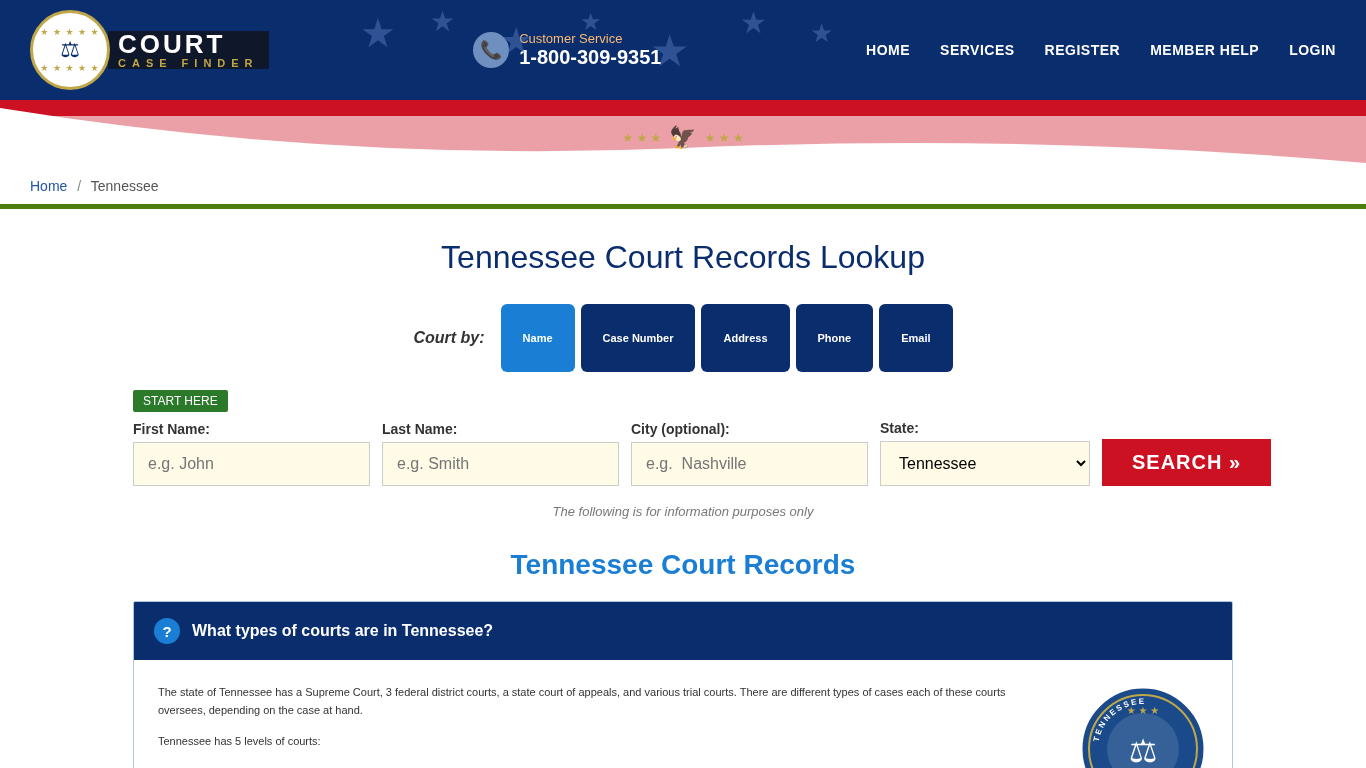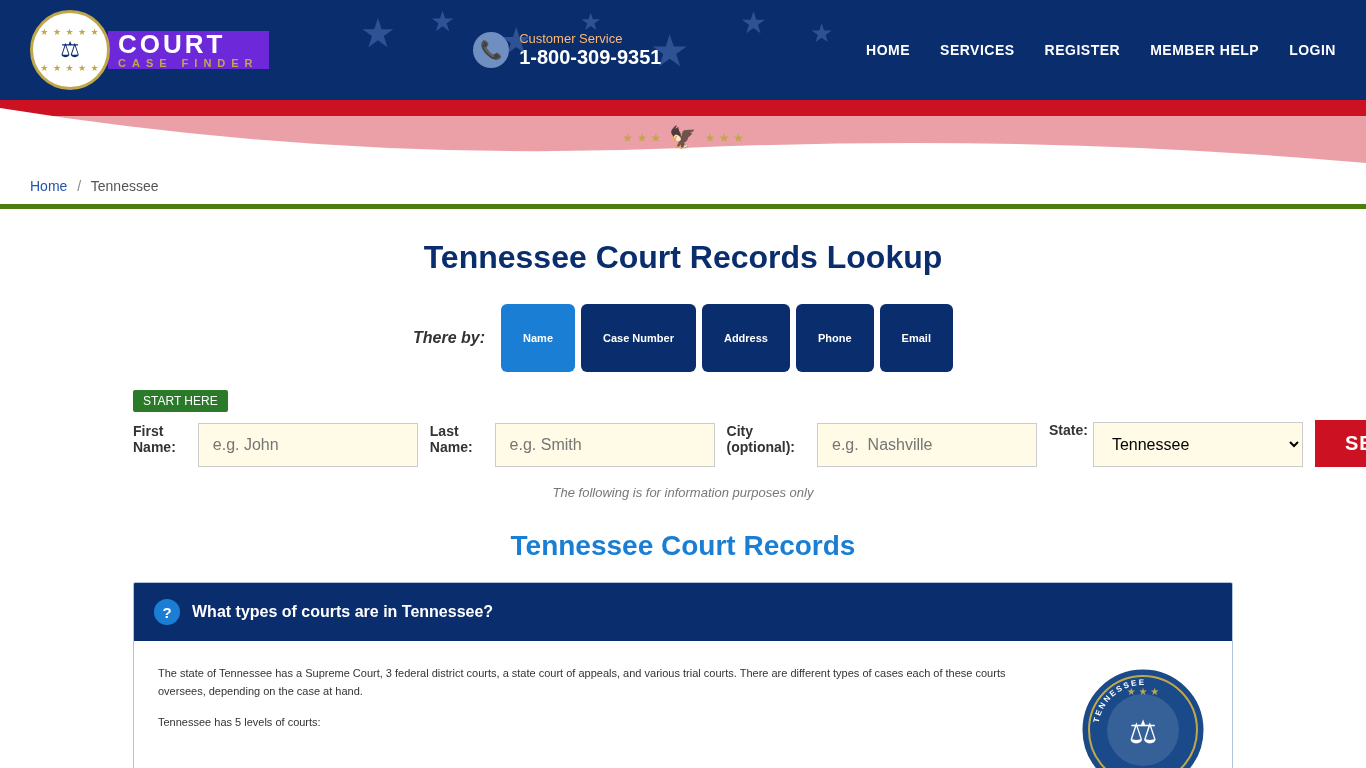--- a/index.html
+++ b/index.html
@@ -37,21 +37,21 @@
     .logo-stars-top {
       color: #c0a84a;
       font-size: 9px;
       letter-spacing: 1px;
     }
     .logo-scales {
       font-size: 22px;
       color: #0a2d6e;
     }
     .logo-text-block {
-      background: #6d28d9;
+      background: #0f172a;
       padding: 0 10px;
       margin-left: -2px;
     }
     .logo-court {
       color: #fff;
       font-size: 26px;
       font-weight: 900;
       letter-spacing: 3px;
       line-height: 1;
     }
@@ -150,21 +150,21 @@
     .breadcrumb-sep { margin: 0 6px; color: #888; }
 
     
     .main-content {
       padding: 30px 40px;
     }
 
     .page-title {
       text-align: center;
       font-size: 32px;
-      font-weight: bold;
+      font-weight: normal;
       color: #0a2d6e;
       margin-bottom: 28px;
     }
 
     
     .search-by-row {
       display: flex;
       align-items: center;
       justify-content: center;
       gap: 6px;
@@ -206,21 +206,21 @@
       border-radius: 2px;
       margin-bottom: 8px;
     }
     .form-row {
       display: flex;
       align-items: flex-end;
       gap: 12px;
     }
     .form-group {
       display: flex;
-      flex-direction: row;
+      flex-direction: column;
       gap: 5px;
     }
     .form-group label {
       font-size: 14px;
       font-weight: bold;
       color: #333;
     }
     .form-group input, .form-group select {
       padding: 12px 14px;
       font-size: 16px;
@@ -385,21 +385,21 @@
   <a href="#">Home</a>
   <span class="breadcrumb-sep">/</span>
   <span>Tennessee</span>
 </div>
 
 <div class="main-content">
 
   <h1 class="page-title">Tennessee Court Records Lookup</h1>
 
   <div class="search-by-row">
-    <span class="search-by-label">There by:</span>
+    <span class="search-by-label">Court by:</span>
     <button class="tab-btn active">Name</button>
     <button class="tab-btn">Case Number</button>
     <button class="tab-btn">Address</button>
     <button class="tab-btn">Phone</button>
     <button class="tab-btn">Email</button>
   </div>
 
   <div class="form-section">
     <span class="start-here-badge">START HERE</span>
     <div class="form-row">

